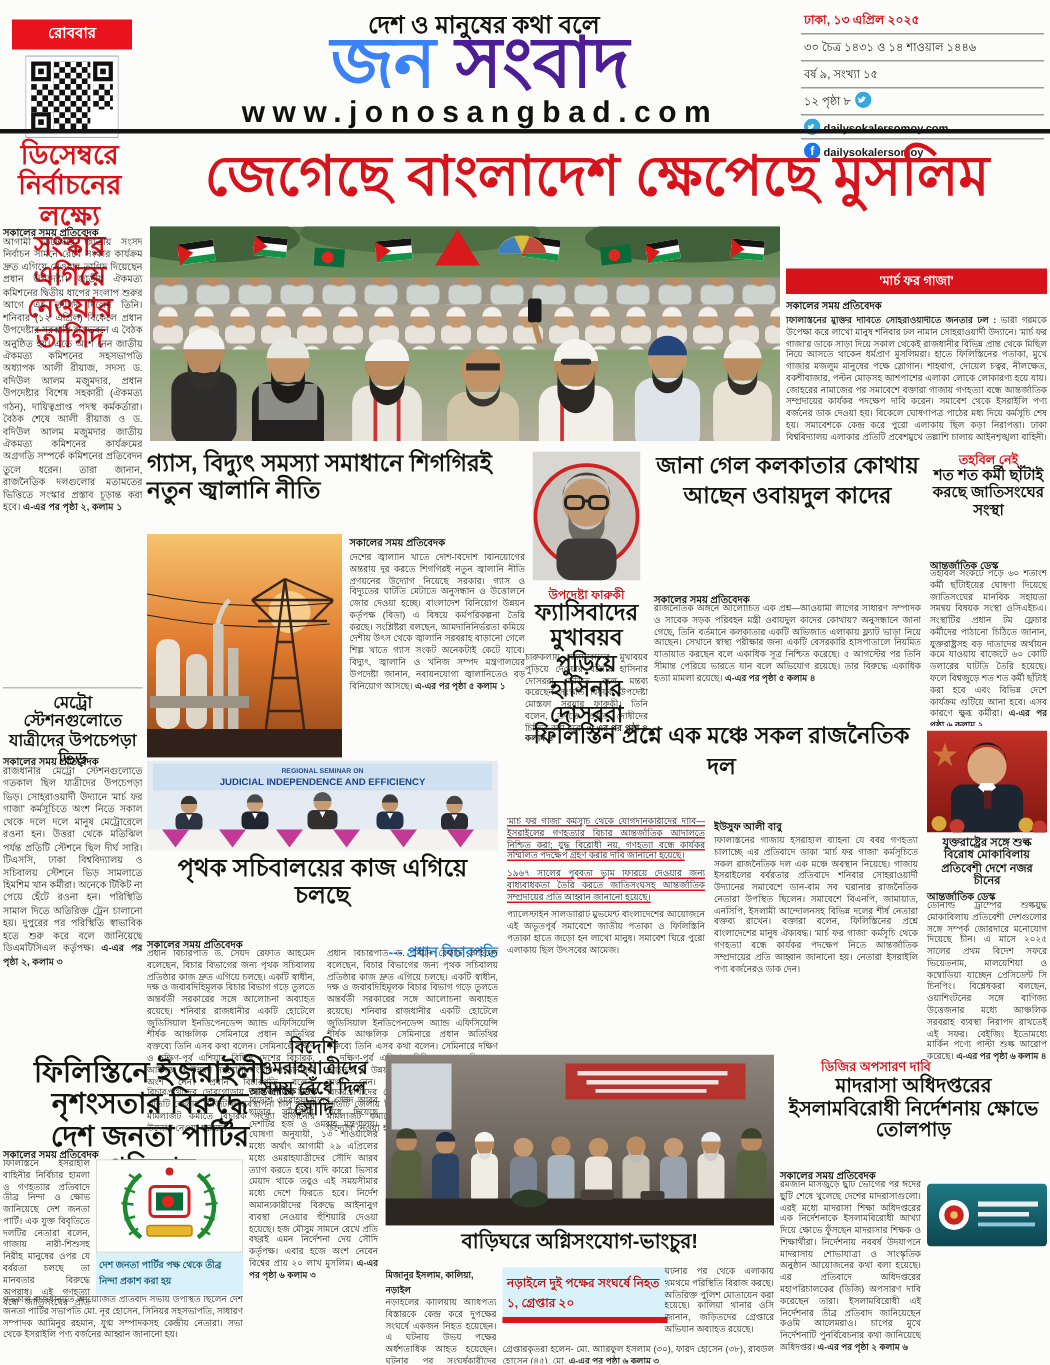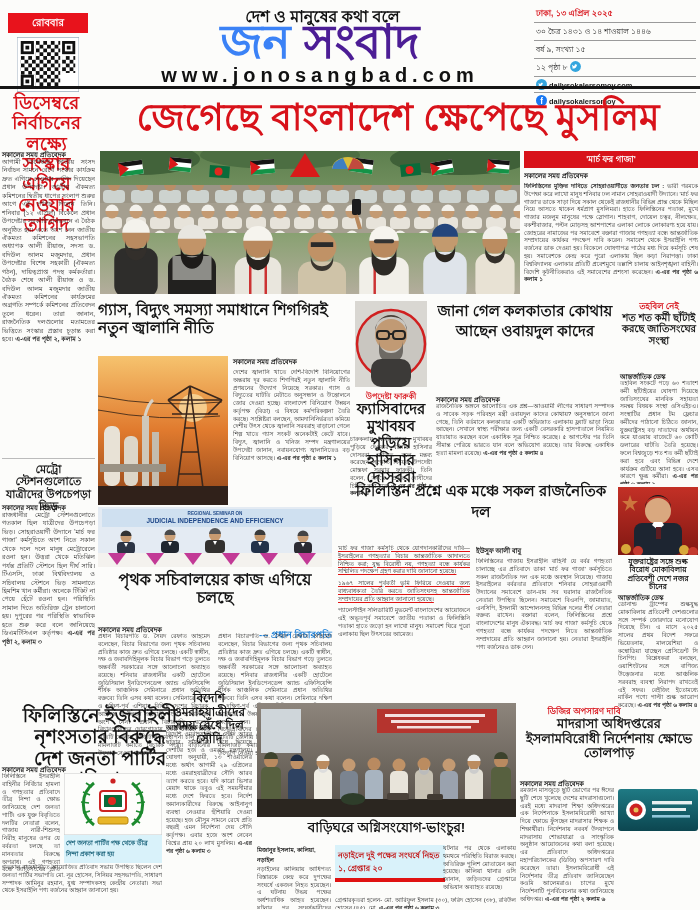--- a/index.html
+++ b/index.html
@@ -6,21 +6,21 @@
   .page{position:relative;width:700px;height:910px;background:#fcfcfa;overflow:hidden;
         font-family:"Liberation Sans","DejaVu Sans",sans-serif;color:#1b1b1b;}
   .abs{position:absolute;}
   .hl{font-weight:bold;color:#141414;line-height:1.13;}
   .redtxt{color:#d8121a;}
   .ctr{text-align:center;}
   .bt{font-size:6.3px;line-height:1.34;text-align:justify;color:#232323;overflow:hidden;}
   .bt2{font-size:5.9px;line-height:1.32;text-align:justify;color:#232323;overflow:hidden;}
   .by{font-size:6.6px;font-weight:bold;color:#101010;margin-bottom:1px;}
   .cnt{font-weight:bold;}
-  .kicker{background:#d8121a;color:#fff;font-weight:bold;text-align:center;font-size:8.5px;padding:2px 0 1px 0;}
+  .kicker{background:#d8121a;color:#fff;font-weight:bold;text-align:center;font-size:8.5px;padding:2px 0 1px 0;margin-top:28px;}
   .lbl{color:#d8121a;font-weight:bold;text-align:center;}
   .attr{color:#1c7fd6;font-weight:bold;text-align:right;font-size:9.5px;}
   .cyanbox{background:#d9f2fa;color:#c21212;font-weight:bold;text-align:left;}
   .rule{background:#bbb;height:1px;}
   .daybox{background:#e8131c;color:#fff;font-weight:bold;text-align:center;font-size:10px;line-height:20px;}
   .masttag{font-weight:bold;color:#111;}
   .mast1{color:#3b82f6;}
   .mast2{color:#4c1d95;}
   .web{font-weight:bold;letter-spacing:5px;color:#111;}
   .hinfo{font-size:7.6px;border-bottom:1px solid #9a9a9a;padding:2px 0 2px 2px;white-space:nowrap;overflow:hidden;}

